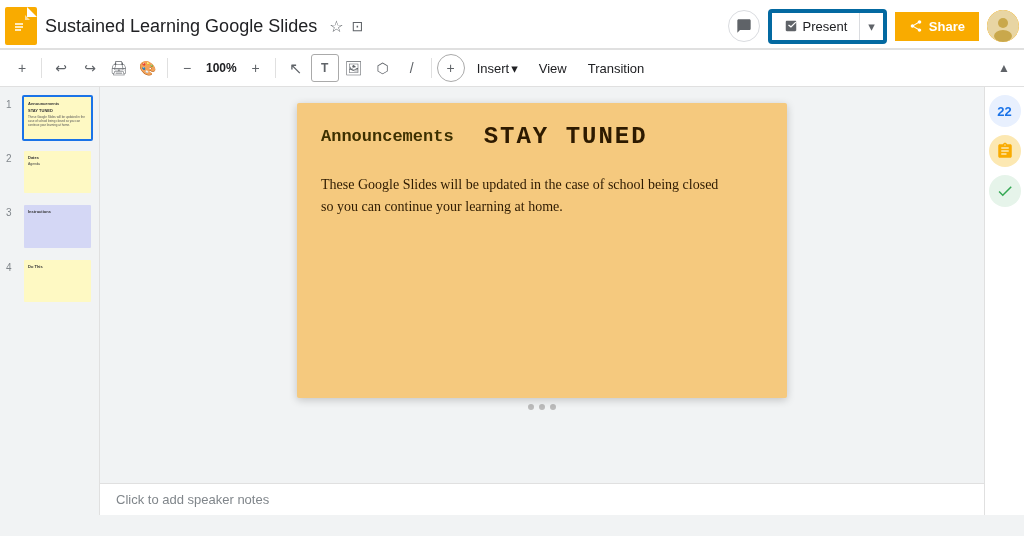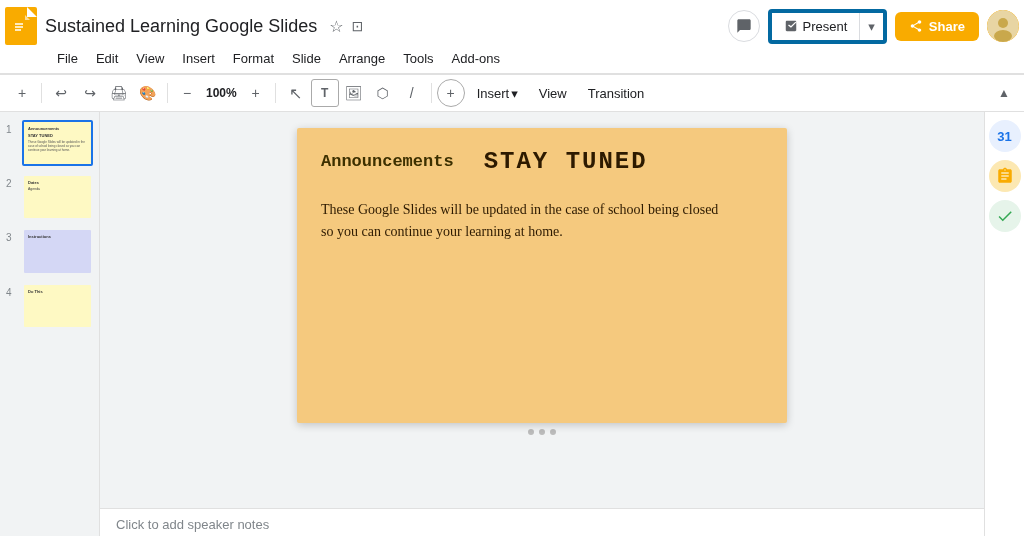--- a/index.html
+++ b/index.html
@@ -116,21 +116,21 @@
       color: #5f6368;
     }
 
     #share-btn {
       display: flex;
       align-items: center;
       gap: 6px;
       background: #f9ab00;
       color: #fff;
       border: none;
-      border-radius: 6px;
+      border-radius: 0;
       padding: 7px 14px;
       font-size: 13px;
       font-weight: 600;
       cursor: pointer;
     }
 
     #user-avatar {
       width: 32px; height: 32px;
       border-radius: 50%;
       background: #f9ab00;
@@ -467,31 +467,20 @@
       <div id="user-avatar">
         <svg width="32" height="32" viewBox="0 0 32 32">
             <circle cx="16" cy="16" r="16" fill="#e8d5a3"></circle>
             <circle cx="16" cy="13" r="5" fill="#c9a84c"></circle>
             <ellipse cx="16" cy="26" rx="9" ry="6" fill="#c9a84c"></ellipse>
           </svg>
       </div>
     </div>
   </div>
 
-  <div id="menu-bar">
-    <span>File</span>
-    <span>Edit</span>
-    <span>View</span>
-    <span>Insert</span>
-    <span>Format</span>
-    <span>Slide</span>
-    <span>Arrange</span>
-    <span>Tools</span>
-    <span>Add-ons</span>
-  </div>
 </div>
 
 <div id="toolbar">
   <div class="toolbar-group">
     <button class="toolbar-btn">+</button>
     <div class="toolbar-divider"></div>
     <button class="toolbar-btn">↩</button>
     <button class="toolbar-btn">↪</button>
     <button class="toolbar-btn">🖨</button>
     <button class="toolbar-btn">🎨</button>
@@ -591,21 +580,21 @@
       <div id="canvas-dots">
         <div class="dot"></div>
         <div class="dot"></div>
         <div class="dot"></div>
       </div>
     </div>
     <div id="speaker-notes">Click to add speaker notes</div>
   </div>
 
   <div id="right-sidebar">
-    <div class="right-icon calendar">31</div>
+    <div class="right-icon calendar">22</div>
     <div class="right-icon tasks">
       <svg width="18" height="18" viewBox="0 0 24 24" fill="#f9ab00">
           <path d="M19 3h-4.18C14.4 1.84 13.3 1 12 1c-1.3 0-2.4.84-2.82 2H5c-1.1 0-2 .9-2 2v14c0 1.1.9 2 2 2h14c1.1 0 2-.9 2-2V5c0-1.1-.9-2-2-2zm-7 0c.55 0 1 .45 1 1s-.45 1-1 1-1-.45-1-1 .45-1 1-1zm2 14H7v-2h7v2zm3-4H7v-2h10v2zm0-4H7V7h10v2z"></path>
         </svg>
     </div>
     <div class="right-icon check">
       <svg width="18" height="18" viewBox="0 0 24 24" fill="#34a853">
           <path d="M9 16.17L4.83 12l-1.42 1.41L9 19 21 7l-1.41-1.41z"></path>
         </svg>
     </div>

